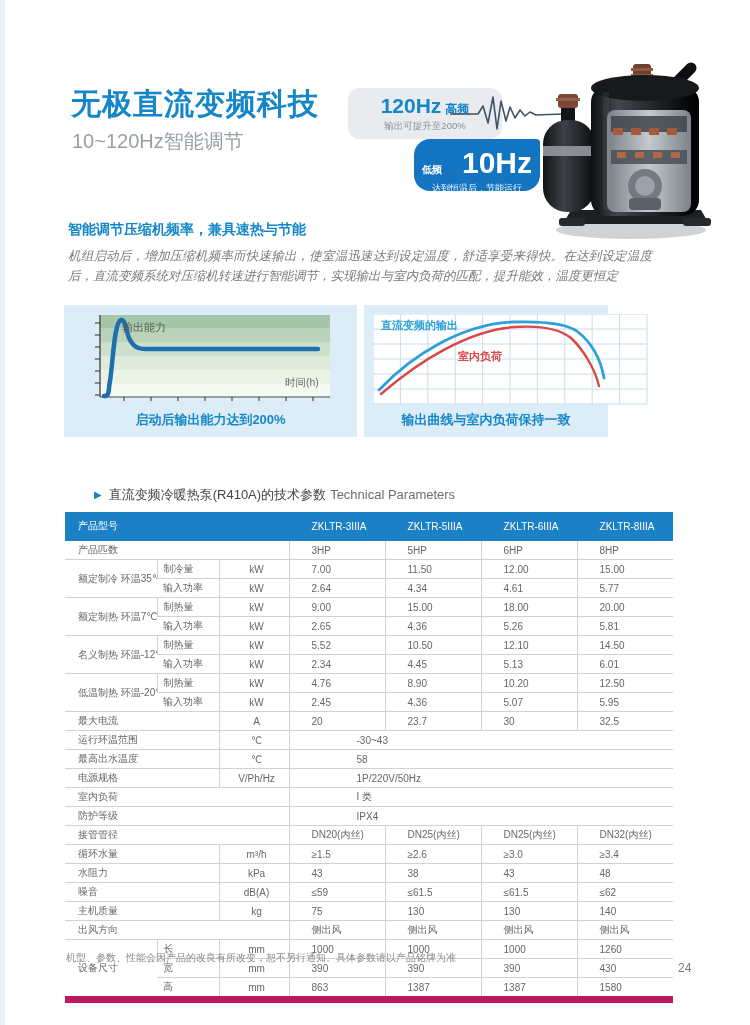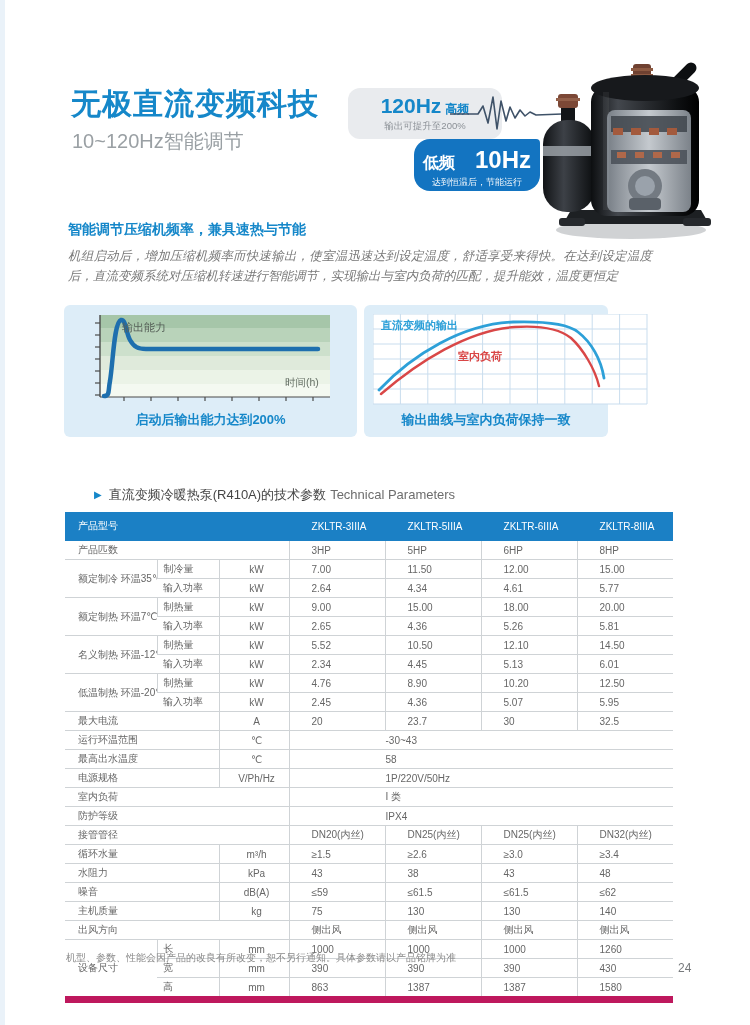--- a/index.html
+++ b/index.html
@@ -13,32 +13,32 @@
   .badge-high{position:absolute;left:348px;top:88px;width:154px;height:51px;background:#e9ebee;
               border-radius:12px;text-align:center;}
   .bh-line1{margin-top:6px;color:#1587c9;font-weight:bold;}
   .bh-freq{font-size:21px;}
   .bh-label{font-size:12px;margin-left:4px;}
   .bh-desc{font-size:9.5px;color:#8b9096;margin-top:2px;}
   .wave{position:absolute;left:450px;top:94px;}
   .badge-low{position:absolute;left:414px;top:139px;width:126px;height:52px;background:#1374c1;
              border-radius:16px 4px 16px 16px;text-align:center;color:#fff;z-index:3;}
   .bl-line1{margin-top:7px;font-weight:bold;}
-  .bl-label{font-size:16px;margin-right:20px;}
-  .bl-freq{font-size:24px;text-align:right;}
+  .bl-label{font-size:10px;margin-right:20px;}
+  .bl-freq{font-size:30px;text-align:right;}
   .bl-desc{font-size:9px;margin-top:2px;opacity:.95;}
   .compressor{position:absolute;left:533px;top:58px;}
 
   
   .feat-h{position:absolute;left:68px;top:221px;font-size:14px;font-weight:bold;color:#1587c9;}
   .feat-p{position:absolute;left:68px;top:246px;width:584px;font-size:12.5px;line-height:20px;
           color:#787878;text-align:justify;font-style:italic;}
 
   
-  .panel{position:absolute;top:305px;height:132px;background:#ddedf8;border-radius:6px;}
+  .panel{position:absolute;top:305px;height:132px;background:#ddedf8;border-radius:0;}
   .panel-l{left:64px;width:293px;}
   .panel-r{left:364px;width:244px;}
   .cap{position:absolute;bottom:8px;left:0;right:0;text-align:center;font-size:13px;font-weight:bold;color:#1587c9;}
   .c1-svg{position:absolute;left:24px;top:10px;}
   .c1-label{position:absolute;left:58px;top:15px;font-size:11px;color:#566058;}
   .c1-x{position:absolute;left:221px;top:71px;font-size:10.5px;color:#667066;}
   .c2-svg{position:absolute;left:9px;top:9px;}
   .c2-l1{position:absolute;left:17px;top:13px;font-size:11px;font-weight:bold;color:#2da0d8;}
   .c2-l2{position:absolute;left:94px;top:44px;font-size:11px;font-weight:bold;color:#d94747;}
 
@@ -50,21 +50,21 @@
              font-size:10px;color:#666;table-layout:fixed;border-bottom:7px solid #be185d;}
   table.spec td{height:16px;border-bottom:1px solid #cfd3d6;border-left:1px solid #cfd3d6;
                 overflow:hidden;white-space:nowrap;}
   table.spec td:first-child{border-left:none;}
   tr.head-row td{background:#1b80c5;color:#ffffff;border-left:1px solid #1b80c5;
                  border-bottom:1px solid #1b80c5;height:26px;}
   td.lab{text-align:left;padding-left:13px;line-height:12px;white-space:pre-line;}
   td.sub{text-align:left;padding-left:6px;}
   td.unit{text-align:center;padding-left:6px;}
   td.val{text-align:left;padding-left:22px;}
-  td.spanv{text-align:left;padding-left:96px;}
+  td.spanv{text-align:left;padding-left:67px;}
 
   .footnote{position:absolute;left:66px;top:951px;font-size:10px;color:#8a8a8a;}
   .pagenum{position:absolute;left:678px;top:961px;font-size:12px;color:#76797c;}
 </style>
 </head>
 <body>
 
 <div class="page">
   <div class="edge"></div>
 

